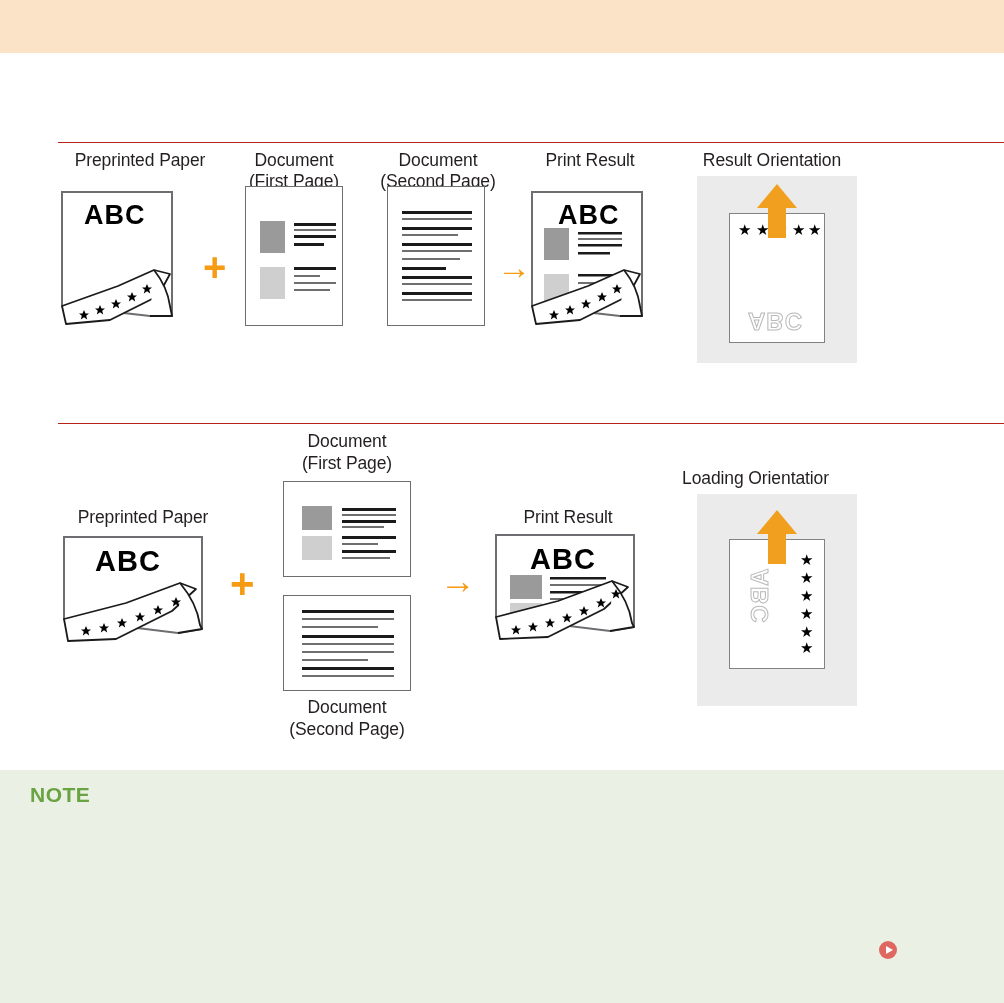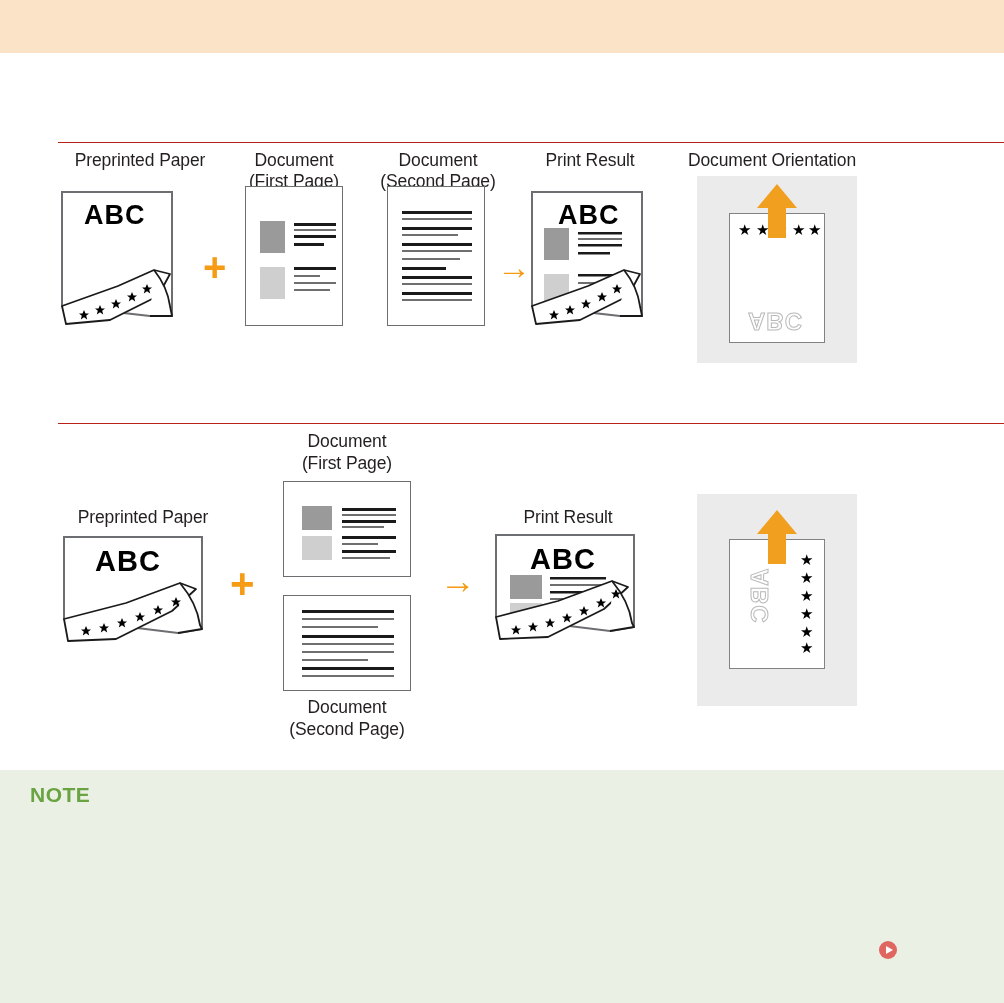--- a/index.html
+++ b/index.html
@@ -157,21 +157,21 @@
     <div class="caption" style="left:58px;top:8px;width:164px;">Preprinted Paper</div>
 
     <div class="caption" style="left:236px;top:8px;width:116px;">Document</div>
     <div class="caption" style="left:236px;top:29px;width:116px;">(First Page)</div>
 
     <div class="caption" style="left:371px;top:8px;width:134px;">Document</div>
     <div class="caption" style="left:371px;top:29px;width:134px;">(Second Page)</div>
 
     <div class="caption" style="left:525px;top:8px;width:130px;">Print Result</div>
 
-    <div class="caption" style="left:675px;top:8px;width:194px;">Document Orientation</div>
+    <div class="caption" style="left:675px;top:8px;width:194px;">Result Orientation</div>
 
     <svg class="curl" style="left:58px;top:46px;" width="122" height="140" viewBox="0 0 122 140">
 
       <path d="M4,4 L114,4 L114,128 L92,128 L4,118 Z" fill="#ffffff" stroke="#6d6e71" stroke-width="2"></path>
 
       <path d="M4,118 L8,136 L52,132 L100,108 L112,86 L96,82 L60,98 Z" fill="#ffffff" stroke="#1a1a1a" stroke-width="1.8" stroke-linejoin="round"></path>
       <path d="M96,82 C104,92 110,104 112,118 L114,128 L92,128" fill="#ffffff" stroke="#1a1a1a" stroke-width="1.8" stroke-linejoin="round"></path>
 
       <g fill="#000000">
         <polygon points="0,-5 1.5,-1.5 5,-1.5 2.2,0.8 3.2,4.5 0,2.3 -3.2,4.5 -2.2,0.8 -5,-1.5 -1.5,-1.5" transform="translate(26,127)"></polygon>
@@ -262,20 +262,21 @@
     <div class="caption" style="left:58px;top:84px;width:170px;">Preprinted Paper</div>
 
     <div class="caption" style="left:284px;top:8px;width:126px;">Document</div>
     <div class="caption" style="left:284px;top:30px;width:126px;">(First Page)</div>
 
     <div class="caption" style="left:277px;top:274px;width:140px;">Document</div>
     <div class="caption" style="left:277px;top:296px;width:140px;">(Second Page)</div>
 
     <div class="caption" style="left:505px;top:84px;width:126px;">Print Result</div>
 
+    <div class="caption" style="left:682px;top:45px;width:200px;text-align:left;">Loading Orientatior</div>
 
     <svg class="curl" style="left:60px;top:110px;" width="152" height="118" viewBox="0 0 152 118">
       <path d="M4,4 L142,4 L142,96 L118,100 L4,86 Z" fill="#ffffff" stroke="#6d6e71" stroke-width="2"></path>
       <path d="M4,86 L8,108 L56,106 L112,78 L136,56 L120,50 L66,70 Z" fill="#ffffff" stroke="#1a1a1a" stroke-width="1.8" stroke-linejoin="round"></path>
       <path d="M120,50 C130,62 138,78 140,92 L142,96 L118,100" fill="#ffffff" stroke="#1a1a1a" stroke-width="1.8" stroke-linejoin="round"></path>
       <g fill="#000000">
         <polygon points="0,-5 1.5,-1.5 5,-1.5 2.2,0.8 3.2,4.5 0,2.3 -3.2,4.5 -2.2,0.8 -5,-1.5 -1.5,-1.5" transform="translate(26,98)"></polygon>
         <polygon points="0,-5 1.5,-1.5 5,-1.5 2.2,0.8 3.2,4.5 0,2.3 -3.2,4.5 -2.2,0.8 -5,-1.5 -1.5,-1.5" transform="translate(44,95)"></polygon>
         <polygon points="0,-5 1.5,-1.5 5,-1.5 2.2,0.8 3.2,4.5 0,2.3 -3.2,4.5 -2.2,0.8 -5,-1.5 -1.5,-1.5" transform="translate(62,90)"></polygon>
         <polygon points="0,-5 1.5,-1.5 5,-1.5 2.2,0.8 3.2,4.5 0,2.3 -3.2,4.5 -2.2,0.8 -5,-1.5 -1.5,-1.5" transform="translate(80,84)"></polygon>

